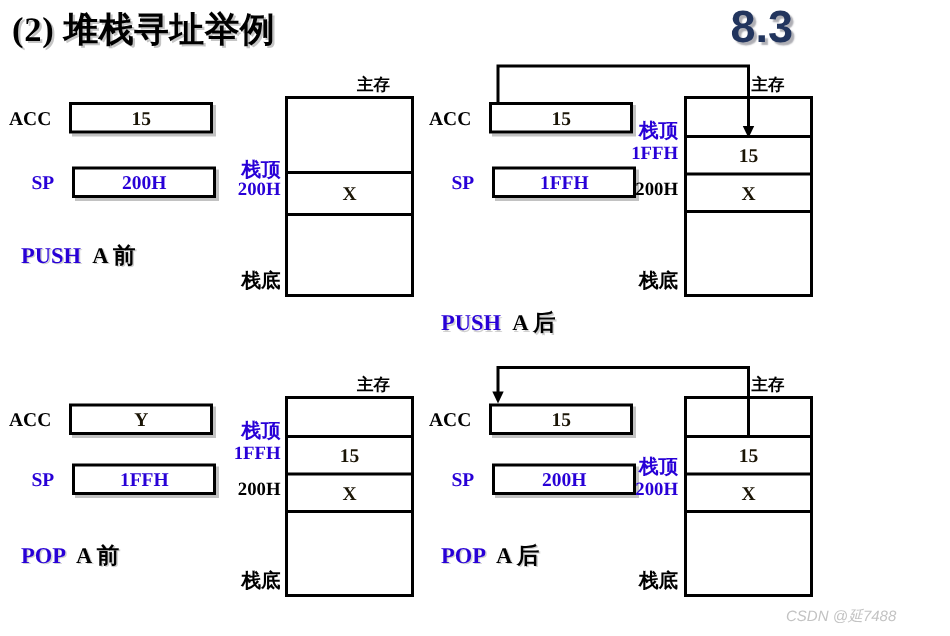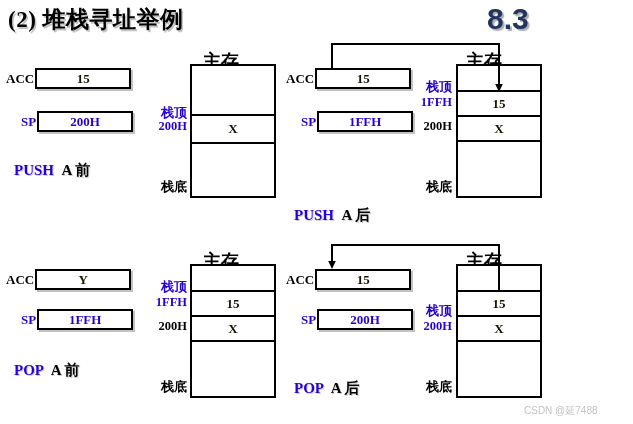--- a/index.html
+++ b/index.html
@@ -46,20 +46,21 @@
   
   .panel {
     position: absolute;
   }
 
   
   .reg-row {
     position: absolute;
     display: flex;
     align-items: center;
+    gap: 11px;
   }
   .reg-label {
     font-size: 13px;
     font-weight: bold;
     font-family: "Liberation Serif", "DejaVu Serif", serif;
     white-space: nowrap;
     margin-right: 1px;
   }
   .reg-label.black { color: #000000; }
   .reg-label.blue  { color: #2800d7; }
@@ -91,25 +92,26 @@
     font-family: "Liberation Serif", "DejaVu Serif", serif;
     text-shadow: 1px 1px 0 rgba(150,150,150,0.45);
   }
   .op-caption .op-word { color: #2800d7; }
   .op-caption .op-arg  { color: #000000; }
   .op-caption .op-when { color: #000000; }
 
   
   .mem-title {
     position: absolute;
-    font-size: 18px;
+    font-size: 11px;
     font-weight: bold;
     color: #000000;
     font-family: "Liberation Sans", "DejaVu Sans", sans-serif;
     white-space: nowrap;
+    margin-left: 35px;
   }
   .mem-table {
     position: absolute;
     border: 2px solid #000000;
     box-sizing: border-box;
     background: #ffffff;
     width: 86px;
   }
   .mem-cell {
     box-sizing: border-box;
@@ -150,20 +152,21 @@
 
   
   .watermark {
     position: absolute;
     left: 524px;
     top: 404px;
     font-size: 10px;
     color: #c3c3c3;
     font-family: "Liberation Sans", "DejaVu Sans", sans-serif;
     white-space: nowrap;
+    font-style: italic;
   }
 </style>
 </head>
 <body>
 
 <div class="stage">
 
   <div class="page-title">(2) 堆栈寻址举例</div>
   <div class="slide-number">8.3</div>
 
@@ -292,21 +295,21 @@
       </span>
     </div>
 
     <div class="reg-row" style="left:301px; top:309px;">
       <span class="reg-label blue">SP</span>
       <span class="reg-box">
         <span class="reg-value blue">200H</span>
       </span>
     </div>
 
-    <div class="op-caption" style="left:294px; top:379px;">
+    <div class="op-caption" style="left:294px; top:361px;">
       <span class="op-word">POP</span>
       <span>&nbsp;</span><span class="op-arg">A</span>
       <span class="op-when">后</span>
     </div>
 
     <div class="mem-title" style="left:466px; top:249px;">主存</div>
 
     <div class="addr-label cjk blue" style="left:404px; top:302px; width:48px;">栈顶</div>
     <div class="addr-label blue" style="left:404px; top:319px; width:48px;">200H</div>
     <div class="addr-label cjk black" style="left:404px; top:378px; width:48px;">栈底</div>

